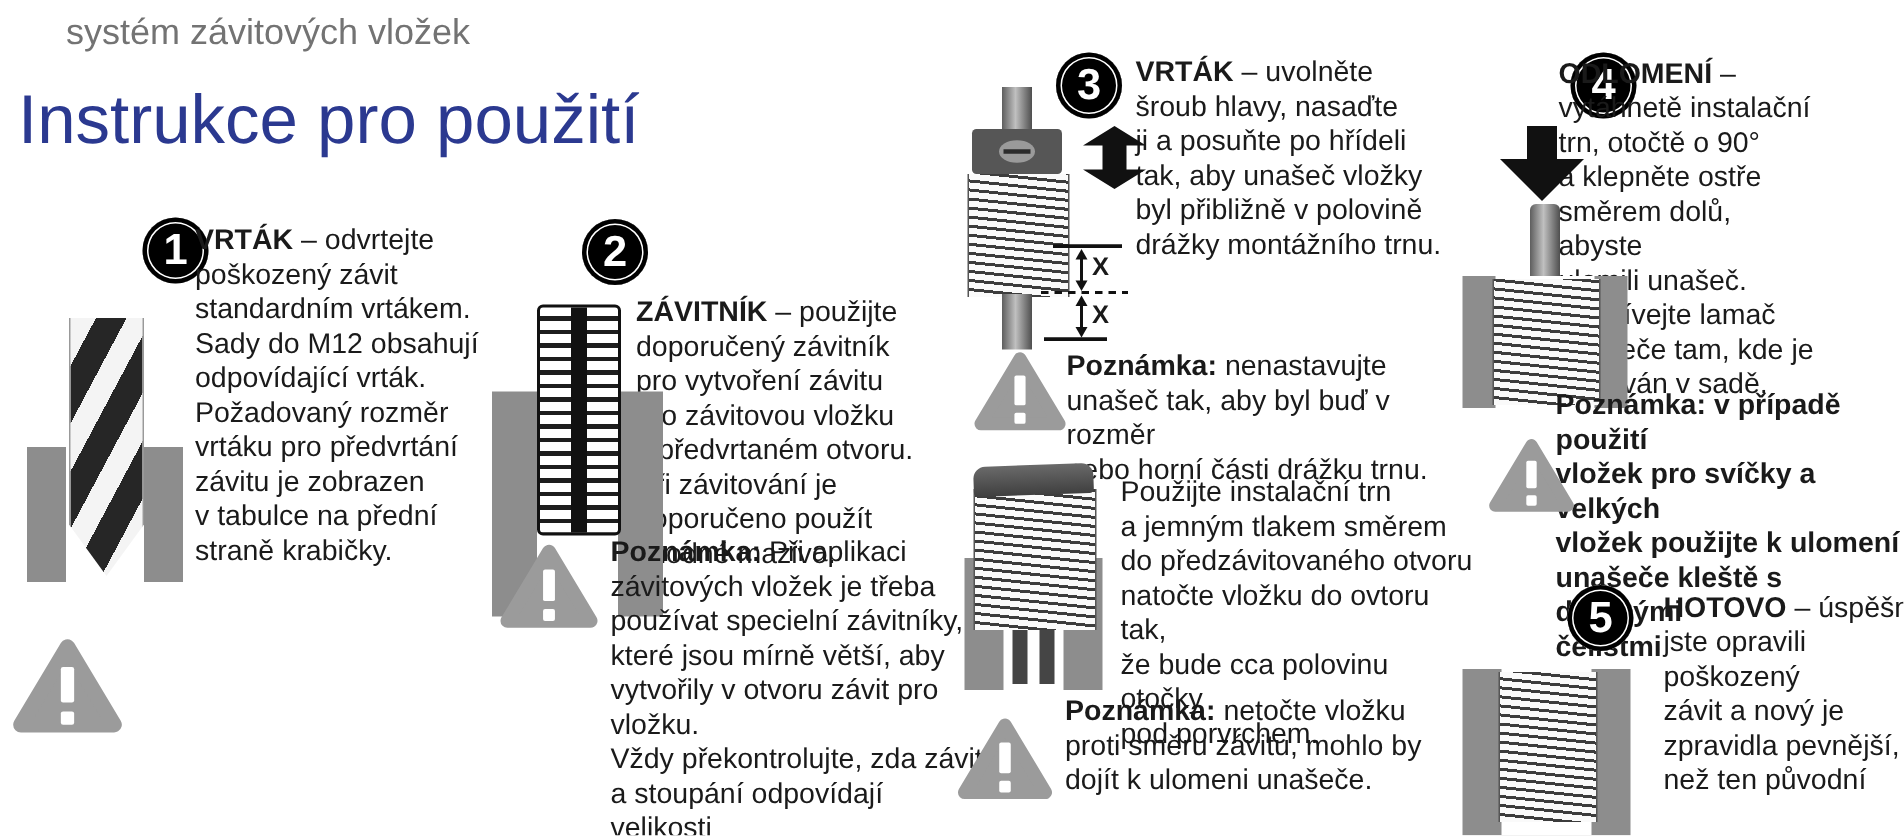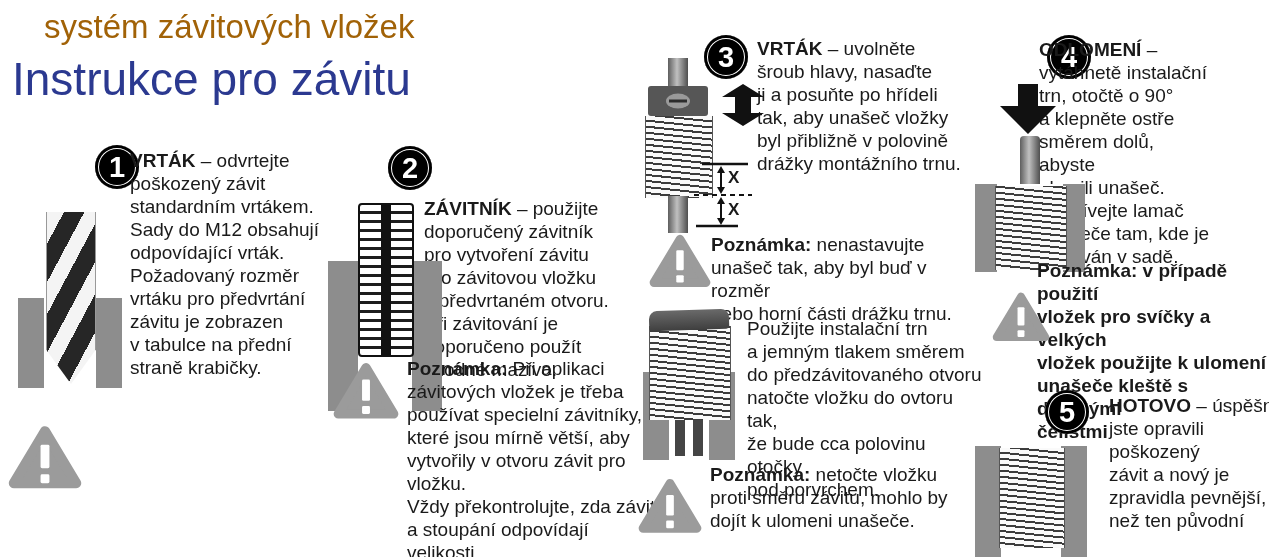--- a/index.html
+++ b/index.html
@@ -1,19 +1,19 @@
 <!DOCTYPE html>
 <html><head>
 <meta charset="utf-8">
 <style>
   html,body{margin:0;padding:0;background:#fff;}
   #page{position:relative;width:1269px;height:557px;background:#fff;overflow:hidden;
         font-family:"Liberation Sans",sans-serif;color:#1a1a1a;}
   .abs{position:absolute;}
-  .subtitle{font-size:33px;color:#a16207;text-align:right;}
+  .subtitle{font-size:24px;color:#737373;text-align:right;}
   .title{font-size:46px;color:#2b3990;}
   .badge{width:44px;height:44px;background:#000;border-radius:50%;color:#fff;
          font-weight:bold;font-size:29px;display:flex;align-items:center;justify-content:center;
          box-shadow:inset 0 0 0 3px #000, inset 0 0 0 4px #fff;}
   .step-text,.note-text,.para-text{font-size:19px;line-height:23px;}
   .kw{font-weight:bold;}
   .pre{white-space:pre-line;}
   .block{background:#8d8d8d;position:absolute;}
   .coil{position:absolute;background:repeating-linear-gradient(6deg,#fafafa 0 4px,#3c3c3c 4px 6px);
         border-left:1px solid #555;border-right:1px solid #555;}
@@ -34,21 +34,21 @@
   .prong{position:absolute;background:#454545;}
   .dim-label{position:absolute;font-weight:bold;font-size:17px;}
   svg{display:block;}
 </style>
 </head>
 <body>
 
 <div id="page">
 
   <div class="abs subtitle" style="left:44px;top:8px;">systém závitových vložek</div>
-  <div class="abs title" style="left:12px;top:52px;">Instrukce pro závitu</div>
+  <div class="abs title" style="left:12px;top:52px;">Instrukce pro použití</div>
 
   <div class="abs badge" style="left:95px;top:145px;">
       <span>1</span>
     </div>
   <div class="abs step-text" style="left:130px;top:149px;width:212px;">
     <b class="kw">VRTÁK</b> <span class="pre">– odvrtejte
 poškozený závit
 standardním vrtákem.
 Sady do M12 obsahují
 odpovídající vrták.

